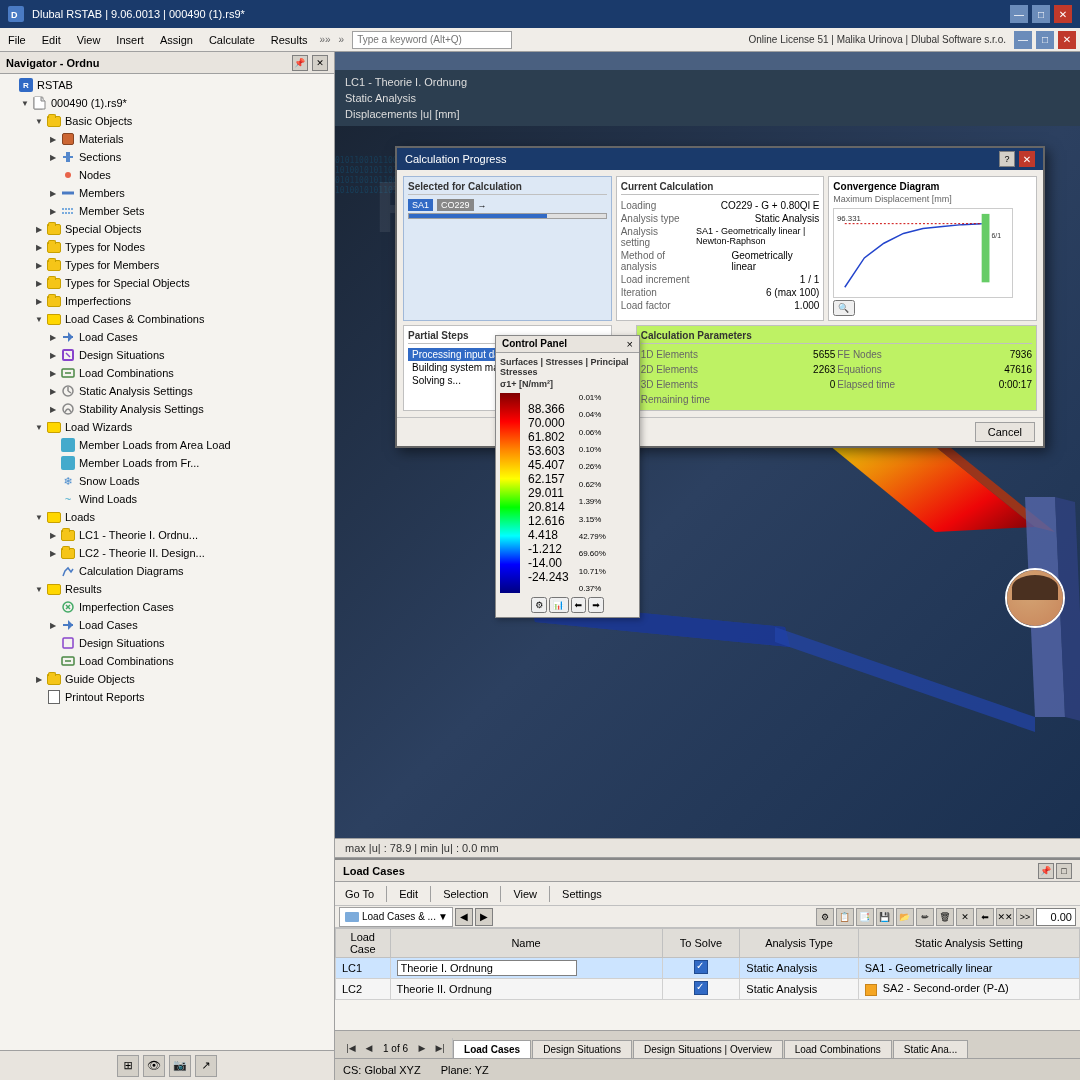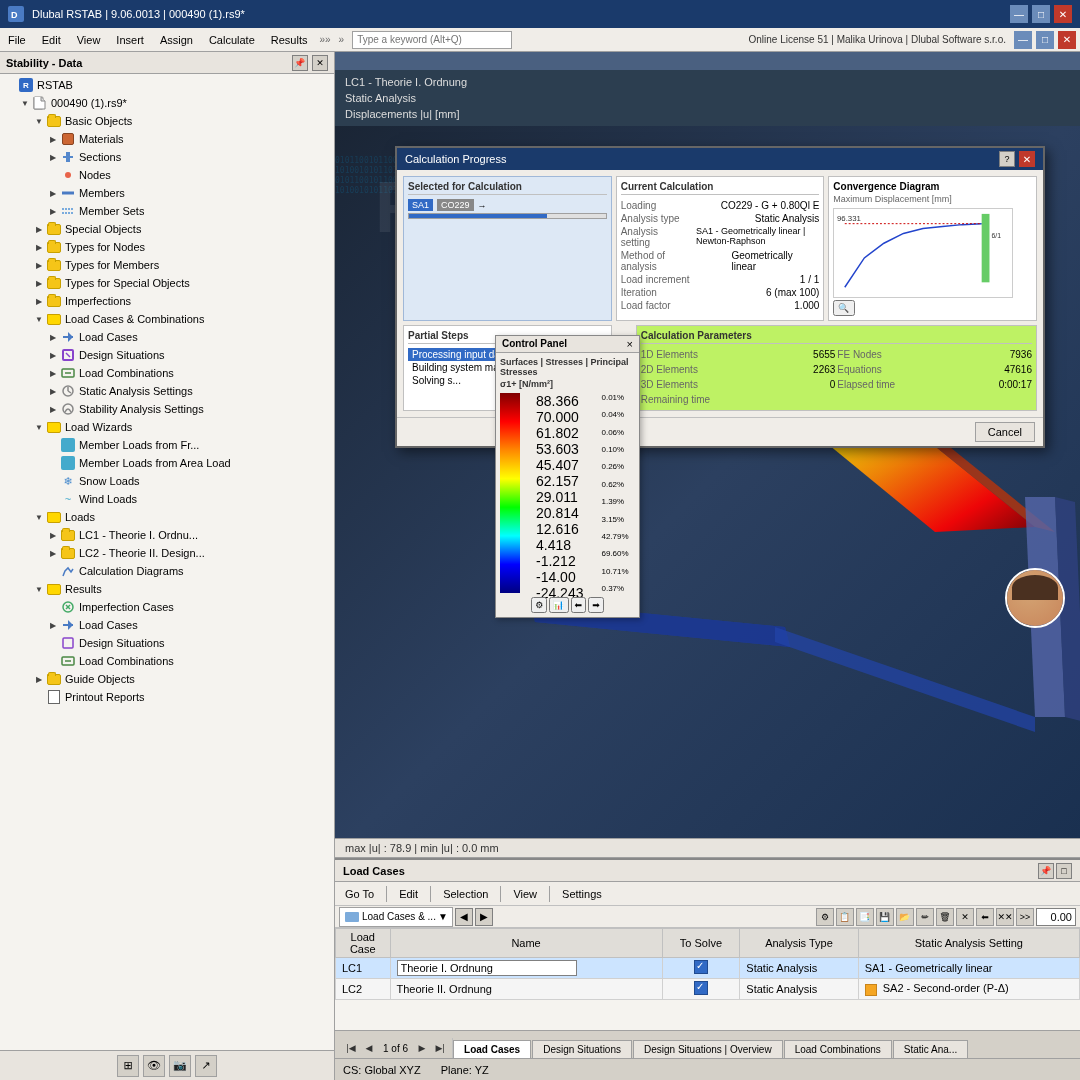--- a/index.html
+++ b/index.html
@@ -128,21 +128,21 @@
     .dialog-footer { display: flex; justify-content: flex-end; padding: 4px 8px; border-top: 1px solid #c0c0c0; }
     .cancel-btn { padding: 3px 12px; background: #e8e4de; border: 1px solid #a0a0a0; cursor: pointer; font-size: 11px; }
 
     
     .control-panel { position: absolute; bottom: 220px; left: 160px; width: 145px; background: #f0ede8; border: 1px solid #888; box-shadow: 2px 2px 6px rgba(0,0,0,0.3); z-index: 11; }
     .cp-title-bar { background: #e8e4de; border-bottom: 1px solid #a0a0a0; padding: 2px 6px; font-size: 10px; font-weight: bold; display: flex; justify-content: space-between; }
     .cp-body { padding: 4px; }
     .cp-label { font-size: 9px; font-weight: bold; color: #333; margin-bottom: 2px; }
     .color-scale { display: flex; height: 200px; }
     .color-bar { width: 20px; background: linear-gradient(to bottom, #800000, #ff0000, #ff8800, #ffff00, #00ff00, #00ffff, #0000ff, #000080); }
-    .scale-labels { display: flex; flex-direction: column; justify-content: flex-start; padding: 0 16px; font-size: 14px; }
+    .scale-labels { display: flex; flex-direction: column; justify-content: center; padding: 0 8px; font-size: 12px; }
 
     
     .rfem-bg { position: absolute; top: 0; left: 0; right: 0; bottom: 0; overflow: hidden; }
     .rfem-text { font-size: 72px; font-weight: 900; color: rgba(255,255,255,0.08); position: absolute; top: 40px; left: 40px; letter-spacing: -2px; }
     .rfem-binary { font-size: 8px; color: rgba(0,180,255,0.15); position: absolute; top: 30px; left: 0; right: 0; line-height: 10px; word-break: break-all; font-family: monospace; }
 
     
     .structure-svg { position: absolute; top: 0; left: 0; width: 100%; height: 100%; }
 
     
@@ -188,21 +188,21 @@
     <button class="title-btn">—</button>
     <button class="title-btn">□</button>
     <button class="title-btn close">✕</button>
   </div>
 </div>
 
 <div class="main-layout">
 
   <div class="navigator">
     <div class="navigator-header">
-      <span class="navigator-title">Stability - Data</span>
+      <span class="navigator-title">Navigator - Ordnu</span>
       <div class="navigator-controls">
         <button class="nav-btn">📌</button>
         <button class="nav-btn">✕</button>
       </div>
     </div>
 
     <div class="nav-tree">
 
       <div class="tree-item">
         <div class="tree-expand"></div>
@@ -442,32 +442,32 @@
       </div>
 
       <div class="tree-item">
         <div class="tree-indent"></div>
           <div class="tree-indent"></div>
           <div class="tree-indent"></div>
         <div class="tree-expand"></div>
         <div class="tree-icon">
             <div class="icon-wizard"></div>
           </div>
+        <span class="tree-label">Member Loads from Area Load</span>
+      </div>
+
+      <div class="tree-item">
+        <div class="tree-indent"></div>
+          <div class="tree-indent"></div>
+          <div class="tree-indent"></div>
+        <div class="tree-expand"></div>
+        <div class="tree-icon">
+            <div class="icon-wizard"></div>
+          </div>
         <span class="tree-label">Member Loads from Fr...</span>
-      </div>
-
-      <div class="tree-item">
-        <div class="tree-indent"></div>
-          <div class="tree-indent"></div>
-          <div class="tree-indent"></div>
-        <div class="tree-expand"></div>
-        <div class="tree-icon">
-            <div class="icon-wizard"></div>
-          </div>
-        <span class="tree-label">Member Loads from Area Load</span>
       </div>
 
       <div class="tree-item">
         <div class="tree-indent"></div>
           <div class="tree-indent"></div>
           <div class="tree-indent"></div>
         <div class="tree-expand"></div>
         <div class="tree-icon">
             <span class="icon-snow">❄</span>
           </div>

